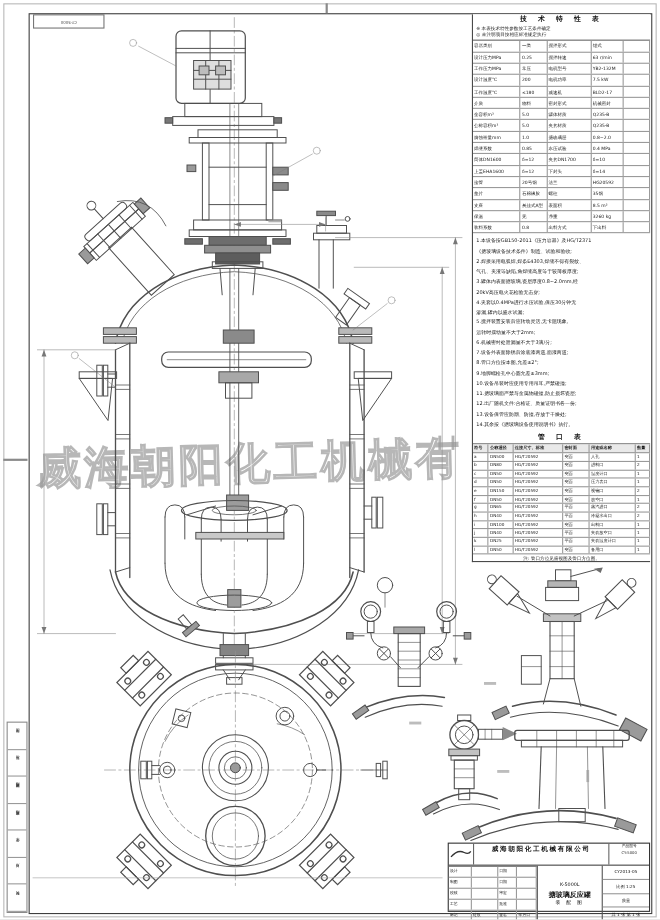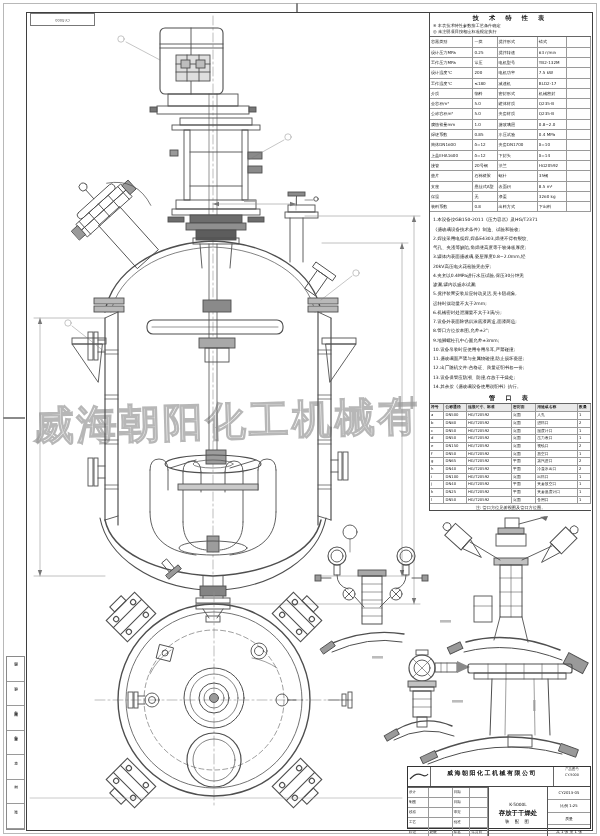--- a/index.html
+++ b/index.html
@@ -849,21 +849,21 @@
           </div>
           <div class="trow">
             <div class="tcell">标记</div>
             <div class="tcell">处数</div>
             <div class="tcell">签名</div>
             <div class="tcell">年月日</div>
           </div>
         </div>
       <div class="tb-center">
         <div class="tb-model">K-5000L</div>
-        <div class="tb-title">存放于干燥处</div>
+        <div class="tb-title">搪玻璃反应罐</div>
         <div class="tb-sub">装 配 图</div>
       </div>
       <div class="tb-right">
         <div>CY2013-05</div>
         <div>比例 1:25</div>
         <div>质量</div>
         <div>共 1 张 第 1 张</div>
       </div>
     </div>
   </div>

